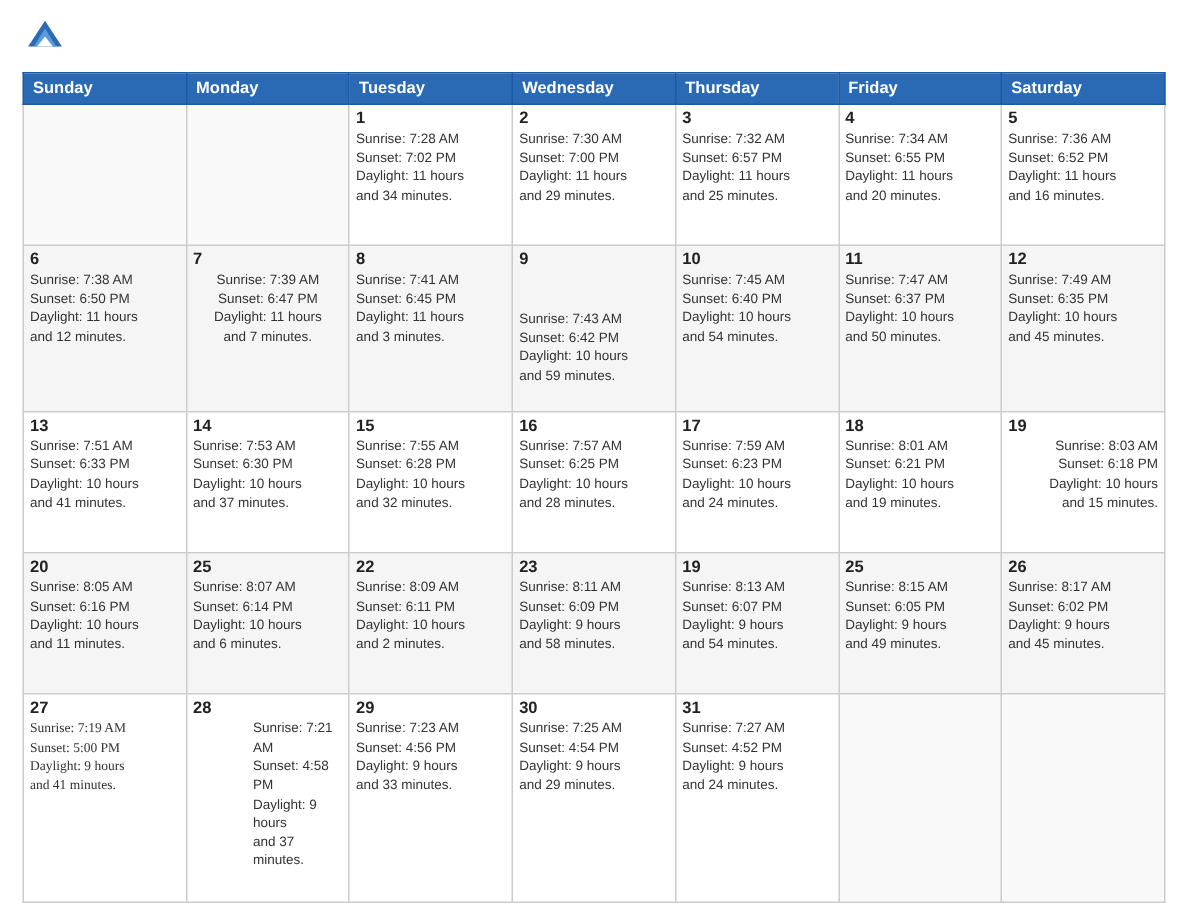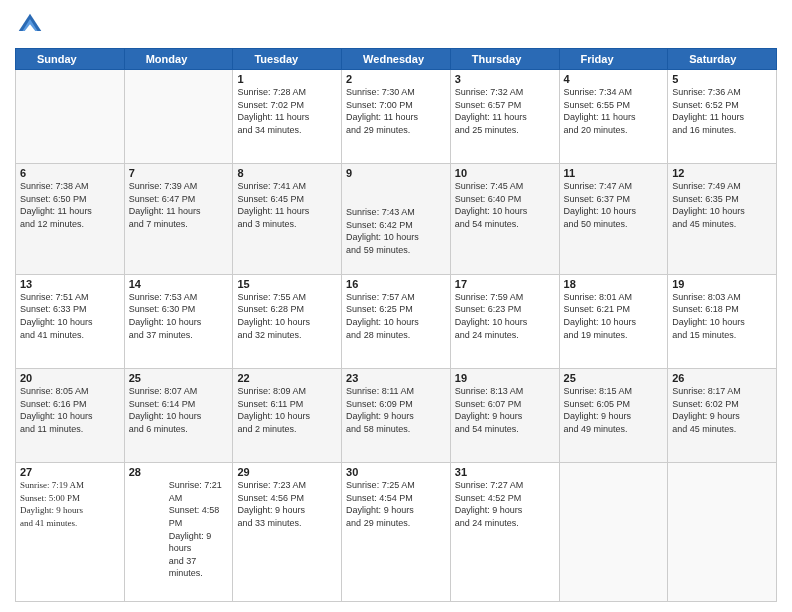--- a/index.html
+++ b/index.html
@@ -63,21 +63,21 @@
     .calendar-table {
       width: 100%;
       border-collapse: collapse;
       flex: 1;
     }
     .calendar-table th {
       background: #2a6ab5;
       color: #fff;
       font-size: 11px;
       font-weight: bold;
-      padding: 4px 21px;
+      padding: 4px 6px;
       text-align: left;
       border: 1px solid #1a5aa5;
     }
     .calendar-table td {
       border: 1px solid #ccc;
       vertical-align: top;
       padding: 3px 4px;
       width: calc(100% / 7);
       font-size: 9.2px;
       color: #333;
@@ -180,21 +180,21 @@
         <tr>
           <td>
             <span class="day-number">6</span>
             <div class="day-info" style="white-space: pre-line;">Sunrise: 7:38 AM
 Sunset: 6:50 PM
 Daylight: 11 hours
 and 12 minutes.</div>
           </td>
           <td>
             <span class="day-number">7</span>
-            <div class="day-info" style="white-space: pre-line;">Sunrise: 7:39 AM
+            <div class="day-info" style="white-space: pre-line; text-align: center;">Sunrise: 7:39 AM
 Sunset: 6:47 PM
 Daylight: 11 hours
 and 7 minutes.</div>
           </td>
           <td>
             <span class="day-number">8</span>
             <div class="day-info" style="white-space: pre-line;">Sunrise: 7:41 AM
 Sunset: 6:45 PM
 Daylight: 11 hours
 and 3 minutes.</div>
@@ -266,21 +266,21 @@
           </td>
           <td>
             <span class="day-number">18</span>
             <div class="day-info" style="white-space: pre-line;">Sunrise: 8:01 AM
 Sunset: 6:21 PM
 Daylight: 10 hours
 and 19 minutes.</div>
           </td>
           <td>
             <span class="day-number">19</span>
-            <div class="day-info" style="white-space: pre-line;">Sunrise: 8:03 AM
+            <div class="day-info" style="white-space: pre-line; text-align: right;">Sunrise: 8:03 AM
 Sunset: 6:18 PM
 Daylight: 10 hours
 and 15 minutes.</div>
           </td>
         </tr>
         <tr>
           <td>
             <span class="day-number">20</span>
             <div class="day-info" style="white-space: pre-line;">Sunrise: 8:05 AM
 Sunset: 6:16 PM

